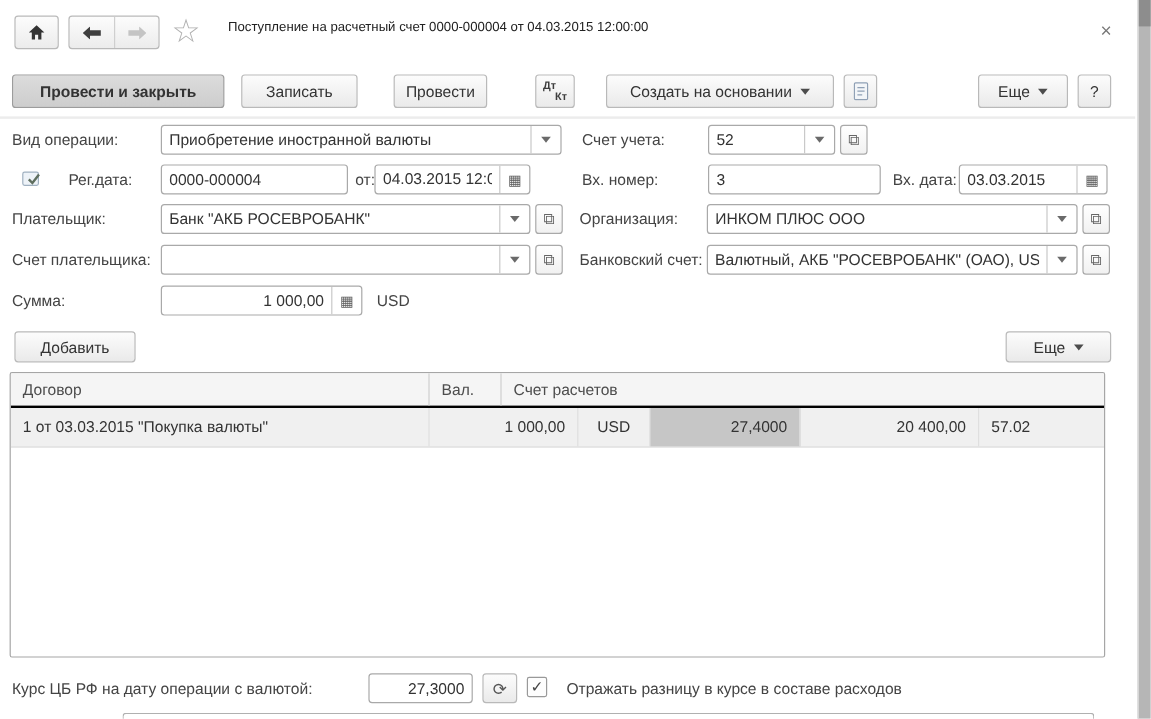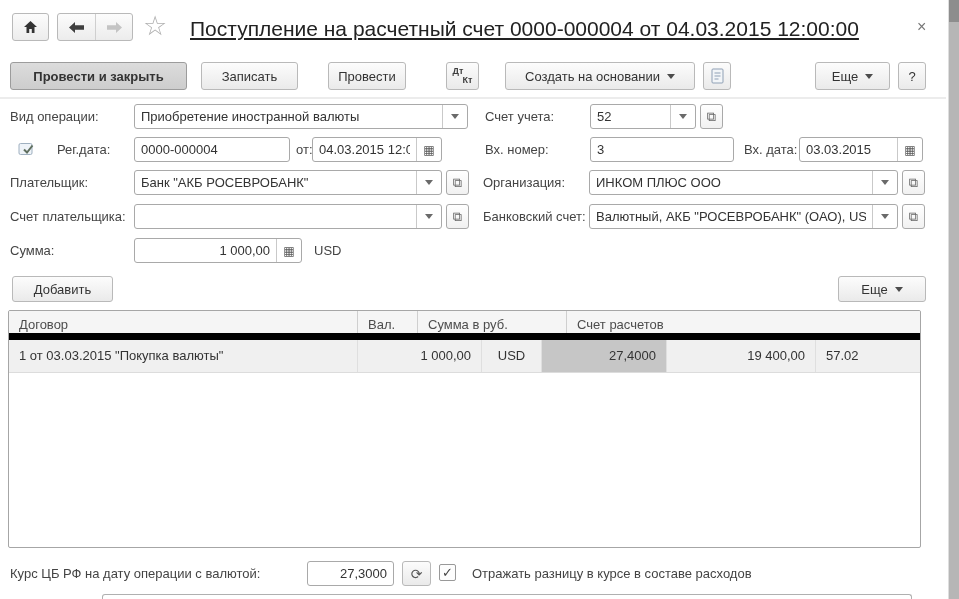--- a/index.html
+++ b/index.html
@@ -21,21 +21,21 @@
   .btn.default { background: linear-gradient(#dcdcdc,#cdcdcd); border-color: #9c9c9c; font-weight: bold; }
   .btn.small { height: 26px; }
   .tri-down { width: 0; height: 0; border-left: 4px solid transparent; border-right: 4px solid transparent; border-top: 5px solid #4c4c4c; }
   .tri-down.dim { border-top-color: #6a6a6a; }
 
   
   .iconbtn { position: absolute; border: 1px solid #b9b9b9; border-radius: 3px; background: linear-gradient(#fcfcfc,#ececec); display: flex; align-items: center; justify-content: center; }
   .navgroup { position: absolute; display: flex; border: 1px solid #b9b9b9; border-radius: 3px; background: linear-gradient(#fcfcfc,#ececec); overflow: hidden; }
   .navhalf { width: 37px; height: 26px; display: flex; align-items: center; justify-content: center; }
   .navhalf + .navhalf { border-left: 1px solid #cfcfcf; }
-  .title { position: absolute; font-size: 21px; color: #222; white-space: nowrap; text-decoration: underline; }
+  .title { position: absolute; font-size: 11px; color: #222; white-space: nowrap; }
   .star { position: absolute; font-size: 27px; color: #b0b0b0; line-height: 27px; }
   .close-x { position: absolute; font-size: 16px; color: #777; line-height: 16px; cursor: default; }
 
   
   .toolbar-sep { position: absolute; left: 0; top: 97px; width: 946px; height: 2px; background: #ececec; }
 
   
   .field-label { position: absolute; line-height: 25px; color: #444; white-space: nowrap; }
   .tinput {
     position: absolute; display: flex; height: 25px; border: 1px solid #a9a9a9;
@@ -51,21 +51,21 @@
     position: absolute; width: 23px; height: 25px; border: 1px solid #a9a9a9; border-radius: 3px;
     background: linear-gradient(#ffffff,#f1f1f1); display: flex; align-items: center; justify-content: center;
     font-size: 13px; color: #666;
   }
   .dtkt { display: flex; flex-direction: column; width: 20px; font-size: 9px; line-height: 9px; font-weight: bold; color: #3d3d3d; }
   .dtkt span:first-child { text-align: left; }
   .dtkt span:last-child { text-align: right; }
 
   
   .grid { position: absolute; left: 8px; top: 310px; width: 913px; height: 238px; border: 1px solid #a6a6a6; border-radius: 2px; background: #fff; overflow: hidden; }
-  .grid-header { display: flex; height: 29px; background: #f5f5f5; border-bottom: 7px solid #000000; color: #4d4d4d; }
+  .grid-header { display: flex; height: 29px; background: #f5f5f5; border-bottom: 2px solid #000000; color: #4d4d4d; }
   .gh-cell { padding: 0 10px; line-height: 28px; border-right: 1px solid #cfcfcf; white-space: nowrap; overflow: hidden; }
   .gh-cell:last-child { border-right: none; }
   .grid-row { display: flex; height: 33px; background: #f0f0f0; border-bottom: 1px solid #dcdcdc; color: #333; }
   .gr-cell { padding: 0 10px; line-height: 32px; border-right: 1px solid #dfdfdf; white-space: nowrap; overflow: hidden; }
   .gr-cell:last-child { border-right: none; }
   .c0 { width: 349px; } .c1 { width: 124px; } .c2 { width: 60px; } .c3 { width: 125px; } .c4 { width: 149px; } .c5 { flex: 1; }
   .grid-row .c1, .grid-row .c3, .grid-row .c4 { text-align: right; }
   .grid-row .c2 { text-align: center; }
   .sel-cell { background: #c6c6c6; }
 
@@ -241,29 +241,28 @@
 </button>
 <button class="btn small" style="left:838px;top:276px;width:88px;">
   <span>Еще</span>
   <span class="tri-down"></span>
 </button>
 
 <div class="grid">
   <div class="grid-header">
     <div class="gh-cell c0">Договор</div>
     <div class="gh-cell c2">Вал.</div>
-    <div class="gh-cell c4">Сумма в руб.</div>
     <div class="gh-cell c5">Счет расчетов</div>
   </div>
   <div class="grid-row">
     <div class="gr-cell c0">1 от 03.03.2015 "Покупка валюты"</div>
     <div class="gr-cell c1">1 000,00</div>
     <div class="gr-cell c2">USD</div>
     <div class="gr-cell c3 sel-cell">27,4000</div>
-    <div class="gr-cell c4">19 400,00</div>
+    <div class="gr-cell c4">20 400,00</div>
     <div class="gr-cell c5">57.02</div>
   </div>
 </div>
 
 <span class="field-label" style="left:10px;top:561px;">Курс ЦБ РФ на дату операции с валютой:</span>
 <div class="tinput" style="left:307px;top:561px;width:87px;">
   <input class="num" value="27,3000" style="">
 </div>
 <button class="btn" style="left:402px;top:561px;width:29px;height:25px;">
   <span style="font-size:14px;color:#555;">⟳</span>

